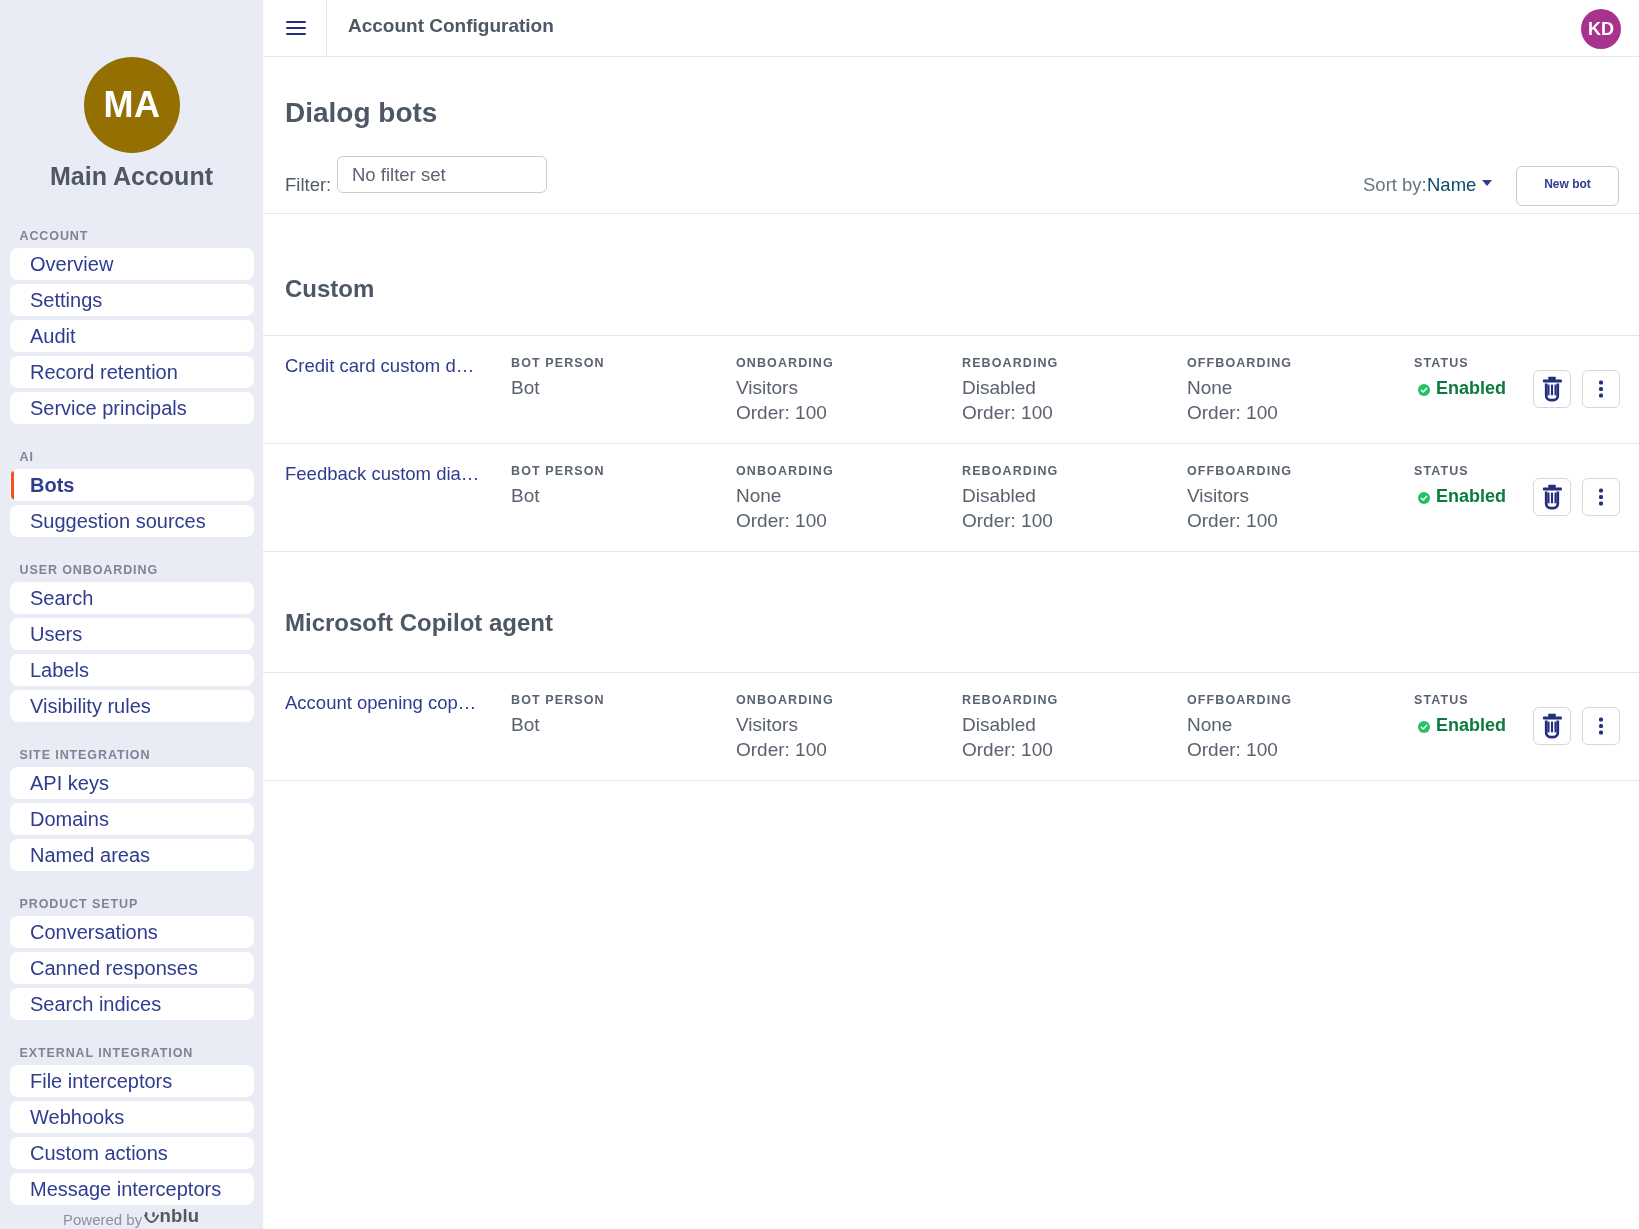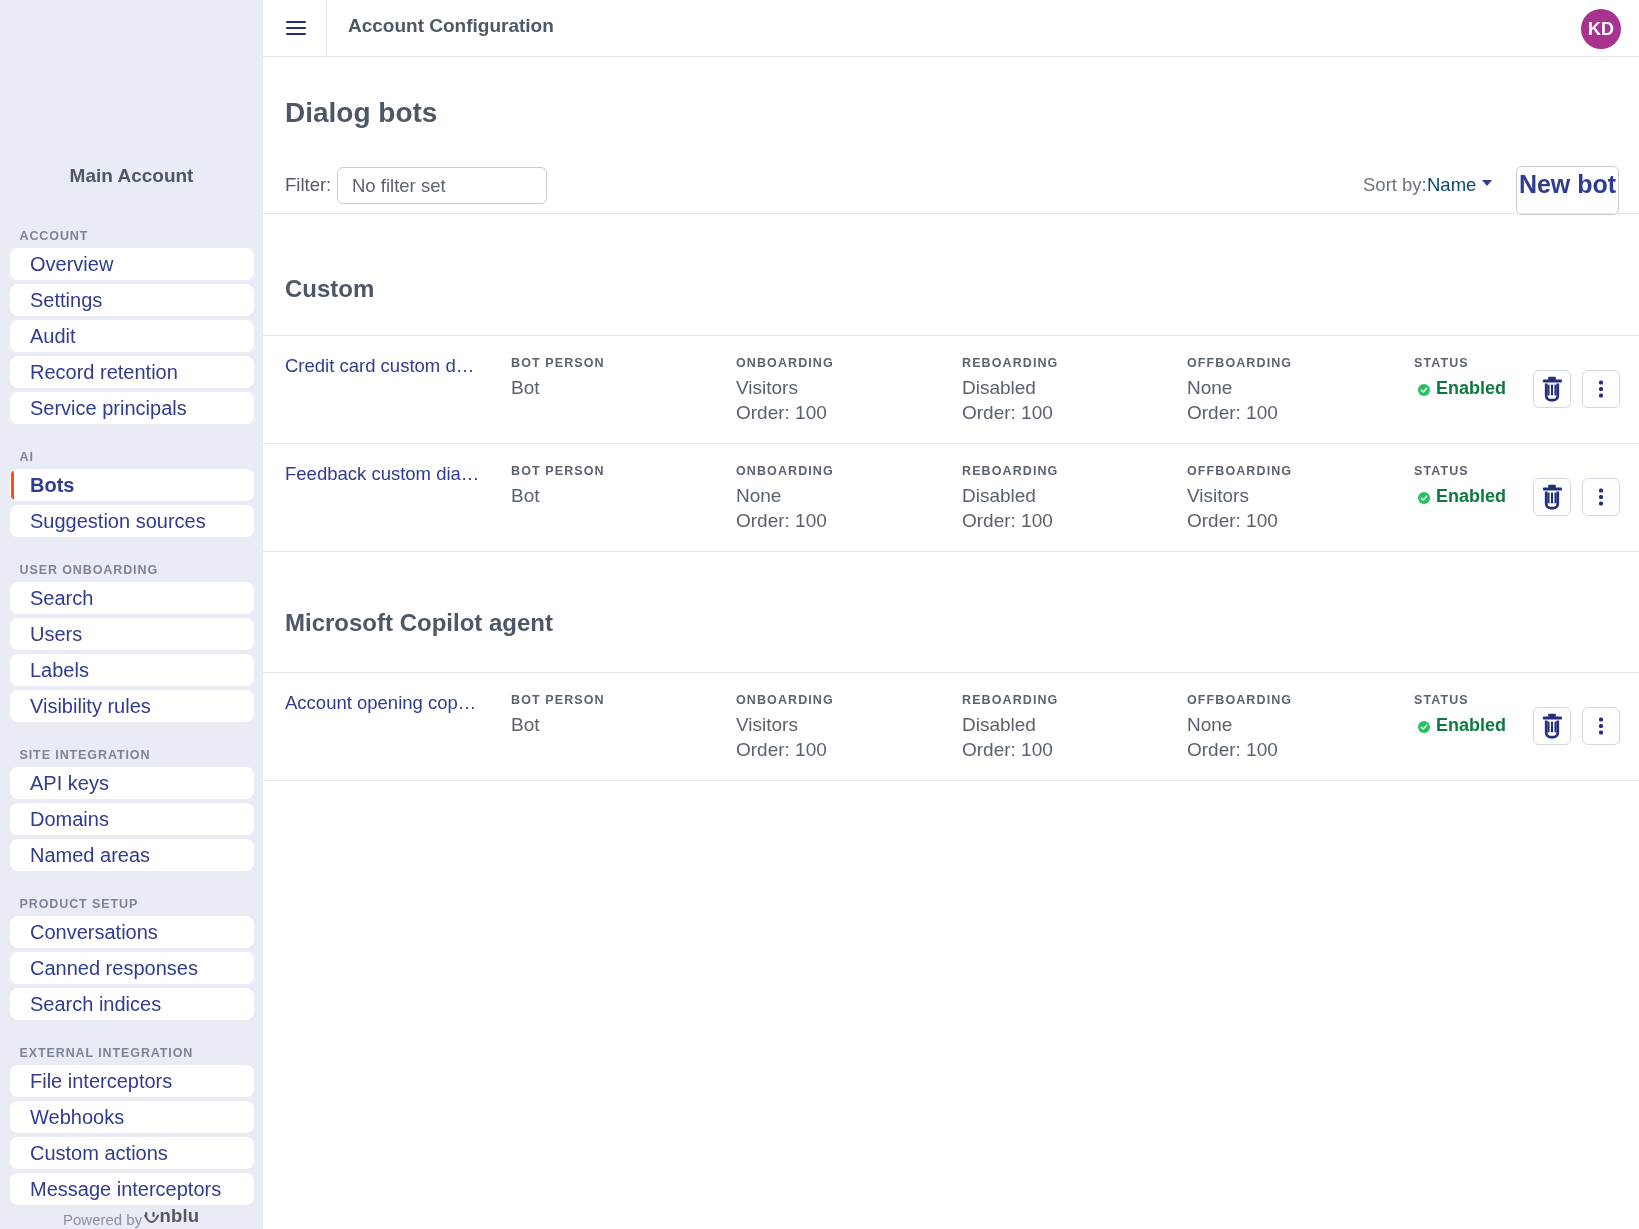--- a/index.html
+++ b/index.html
@@ -1,62 +1,63 @@
 <!DOCTYPE html>
 <html><head>
 <meta charset="utf-8">
 <style>
   * { margin:0; padding:0; box-sizing:border-box; }
   html,body { width:1639px; height:1229px; background:#fff; font-family:"Liberation Sans", sans-serif; position:relative; overflow:hidden; }
 
   
   #sidebar { position:absolute; left:0; top:0; width:263px; height:1229px; background:#e9ebf5; }
   #avatar { position:absolute; left:84px; top:57px; width:96px; height:96px; border-radius:50%; background:#947003; color:#fff; font-size:36px; font-weight:bold; text-align:center; line-height:96px; letter-spacing:0.5px; }
-  #acctname { position:absolute; left:0; top:164px; width:263px; text-align:center; font-size:19px; font-weight:bold; color:#4d5765; line-height:24px; }
+  #acctname { position:absolute; left:0; top:164px; width:263px; text-align:center; font-size:25px; font-weight:bold; color:#4d5765; line-height:24px; }
   #nav { position:absolute; left:10px; top:229px; width:244px; }
   .navlabel { font-size:12.5px; font-weight:bold; color:#7d8595; letter-spacing:0.9px; margin:26px 0 5px 9.5px; line-height:14px; }
   .navlabel.first { margin-top:0; }
   .pill { height:32px; line-height:32px; background:#fff; border-radius:8px; margin-bottom:4px; padding-left:20px; font-size:20px; color:#2f3c8f; white-space:nowrap; overflow:hidden; }
   .pill.active { font-weight:bold; position:relative; } .pill.active::before { content:""; position:absolute; left:0.5px; top:1.5px; bottom:1.5px; width:3.2px; border-radius:2px; background:#f4511e; }
   #poweredby { position:absolute; left:63px; top:1212px; color:#8b919d; font-size:15px; line-height:15px; }
   #ulogo { position:absolute; left:144px; top:1206px; }
 
   
   #topbar { position:absolute; left:263px; top:0; width:1376px; height:57px; background:#fff; border-bottom:1px solid #e5e7ec; }
   #hamb { position:absolute; left:286px; top:21px; }
   .hline { width:20px; height:2.4px; background:#232e7d; border-radius:1px; margin-bottom:3.6px; }
   #topsep { position:absolute; left:326px; top:0; width:1px; height:57px; background:#e5e7ec; }
   #toptitle { position:absolute; left:348px; top:12px; font-size:19px; font-weight:bold; color:#4d5765; line-height:28px; }
   #kd { position:absolute; left:1581px; top:9px; width:40px; height:40px; border-radius:50%; background:#a8338f; color:#fff; font-size:18px; font-weight:bold; text-align:center; line-height:40px; }
 
   
   #h1 { position:absolute; left:285px; top:96px; font-size:28px; font-weight:bold; color:#4d5765; line-height:34px; }
   #filterlbl { position:absolute; left:285px; top:175px; font-size:18.5px; color:#525a66; line-height:20px; }
-  #filterbox { position:absolute; left:337px; top:167px; width:210px; height:37px; border:1px solid #c9ccd5; border-radius:6px; font-size:18.5px; color:#5b6370; line-height:35px; padding-left:14px; }
+  #filterbox { position:absolute; left:337px; top:156px; width:210px; height:37px; border:1px solid #c9ccd5; border-radius:6px; font-size:18.5px; color:#5b6370; line-height:35px; padding-left:14px; }
   #sortlbl { position:absolute; left:1363px; top:175px; font-size:18.5px; color:#6b7480; line-height:20px; }
   #sortval { position:absolute; left:1427px; top:175px; font-size:18.5px; color:#0c4a6e; line-height:20px; }
   #caret { position:absolute; left:1482px; top:180px; width:0; height:0; border-left:5.5px solid transparent; border-right:5.5px solid transparent; border-top:6.5px solid #2f3c8f; }
-  #newbot { position:absolute; left:1516px; top:166px; width:103px; height:49px; border:1px solid #c6cad3; border-radius:6px; text-align:center; line-height:34px; font-size:25px; font-weight:bold; color:#2f3c8f; background:#fff; }
+  #newbot { position:absolute; left:1516px; top:166px; width:103px; height:40px; border:1px solid #c6cad3; border-radius:6px; text-align:center; line-height:34px; font-size:12px; font-weight:bold; color:#2f3c8f; background:#fff; }
 
   .hr { position:absolute; left:263px; width:1376px; height:1px; background:#e4e6ea; }
   .secttl { position:absolute; left:285px; font-size:24px; font-weight:bold; color:#4d5765; line-height:30px; }
 
   
   .rname { position:absolute; left:285px; font-size:18.5px; font-weight:normal; color:#2f3c8f; line-height:24px; }
   .collbl { position:absolute; font-size:12.5px; font-weight:bold; color:#5a6370; letter-spacing:1.1px; line-height:14px; }
   .colval { position:absolute; font-size:19px; color:#5a626e; line-height:25px; }
   .stat { position:absolute; font-size:18px; font-weight:bold; color:#0b7a40; line-height:25px; }
   .chk { position:absolute; width:12px; height:12px; }
   .btn { position:absolute; width:38px; height:38px; border:1px solid #d3d7df; border-radius:6px; background:#fff; }
   .btn svg { position:absolute; left:50%; top:50%; transform:translate(-50%,-50%); }
 </style>
 </head>
 <body>
 
 <div id="sidebar">
+  <div id="avatar">MA</div>
   <div id="acctname">Main Account</div>
   <div id="nav">
     <div class="navlabel first">ACCOUNT</div>
     <div class="pill">Overview</div>
     <div class="pill">Settings</div>
     <div class="pill">Audit</div>
     <div class="pill">Record retention</div>
     <div class="pill">Service principals</div>
     <div class="navlabel">AI</div>
     <div class="pill active">Bots</div>

